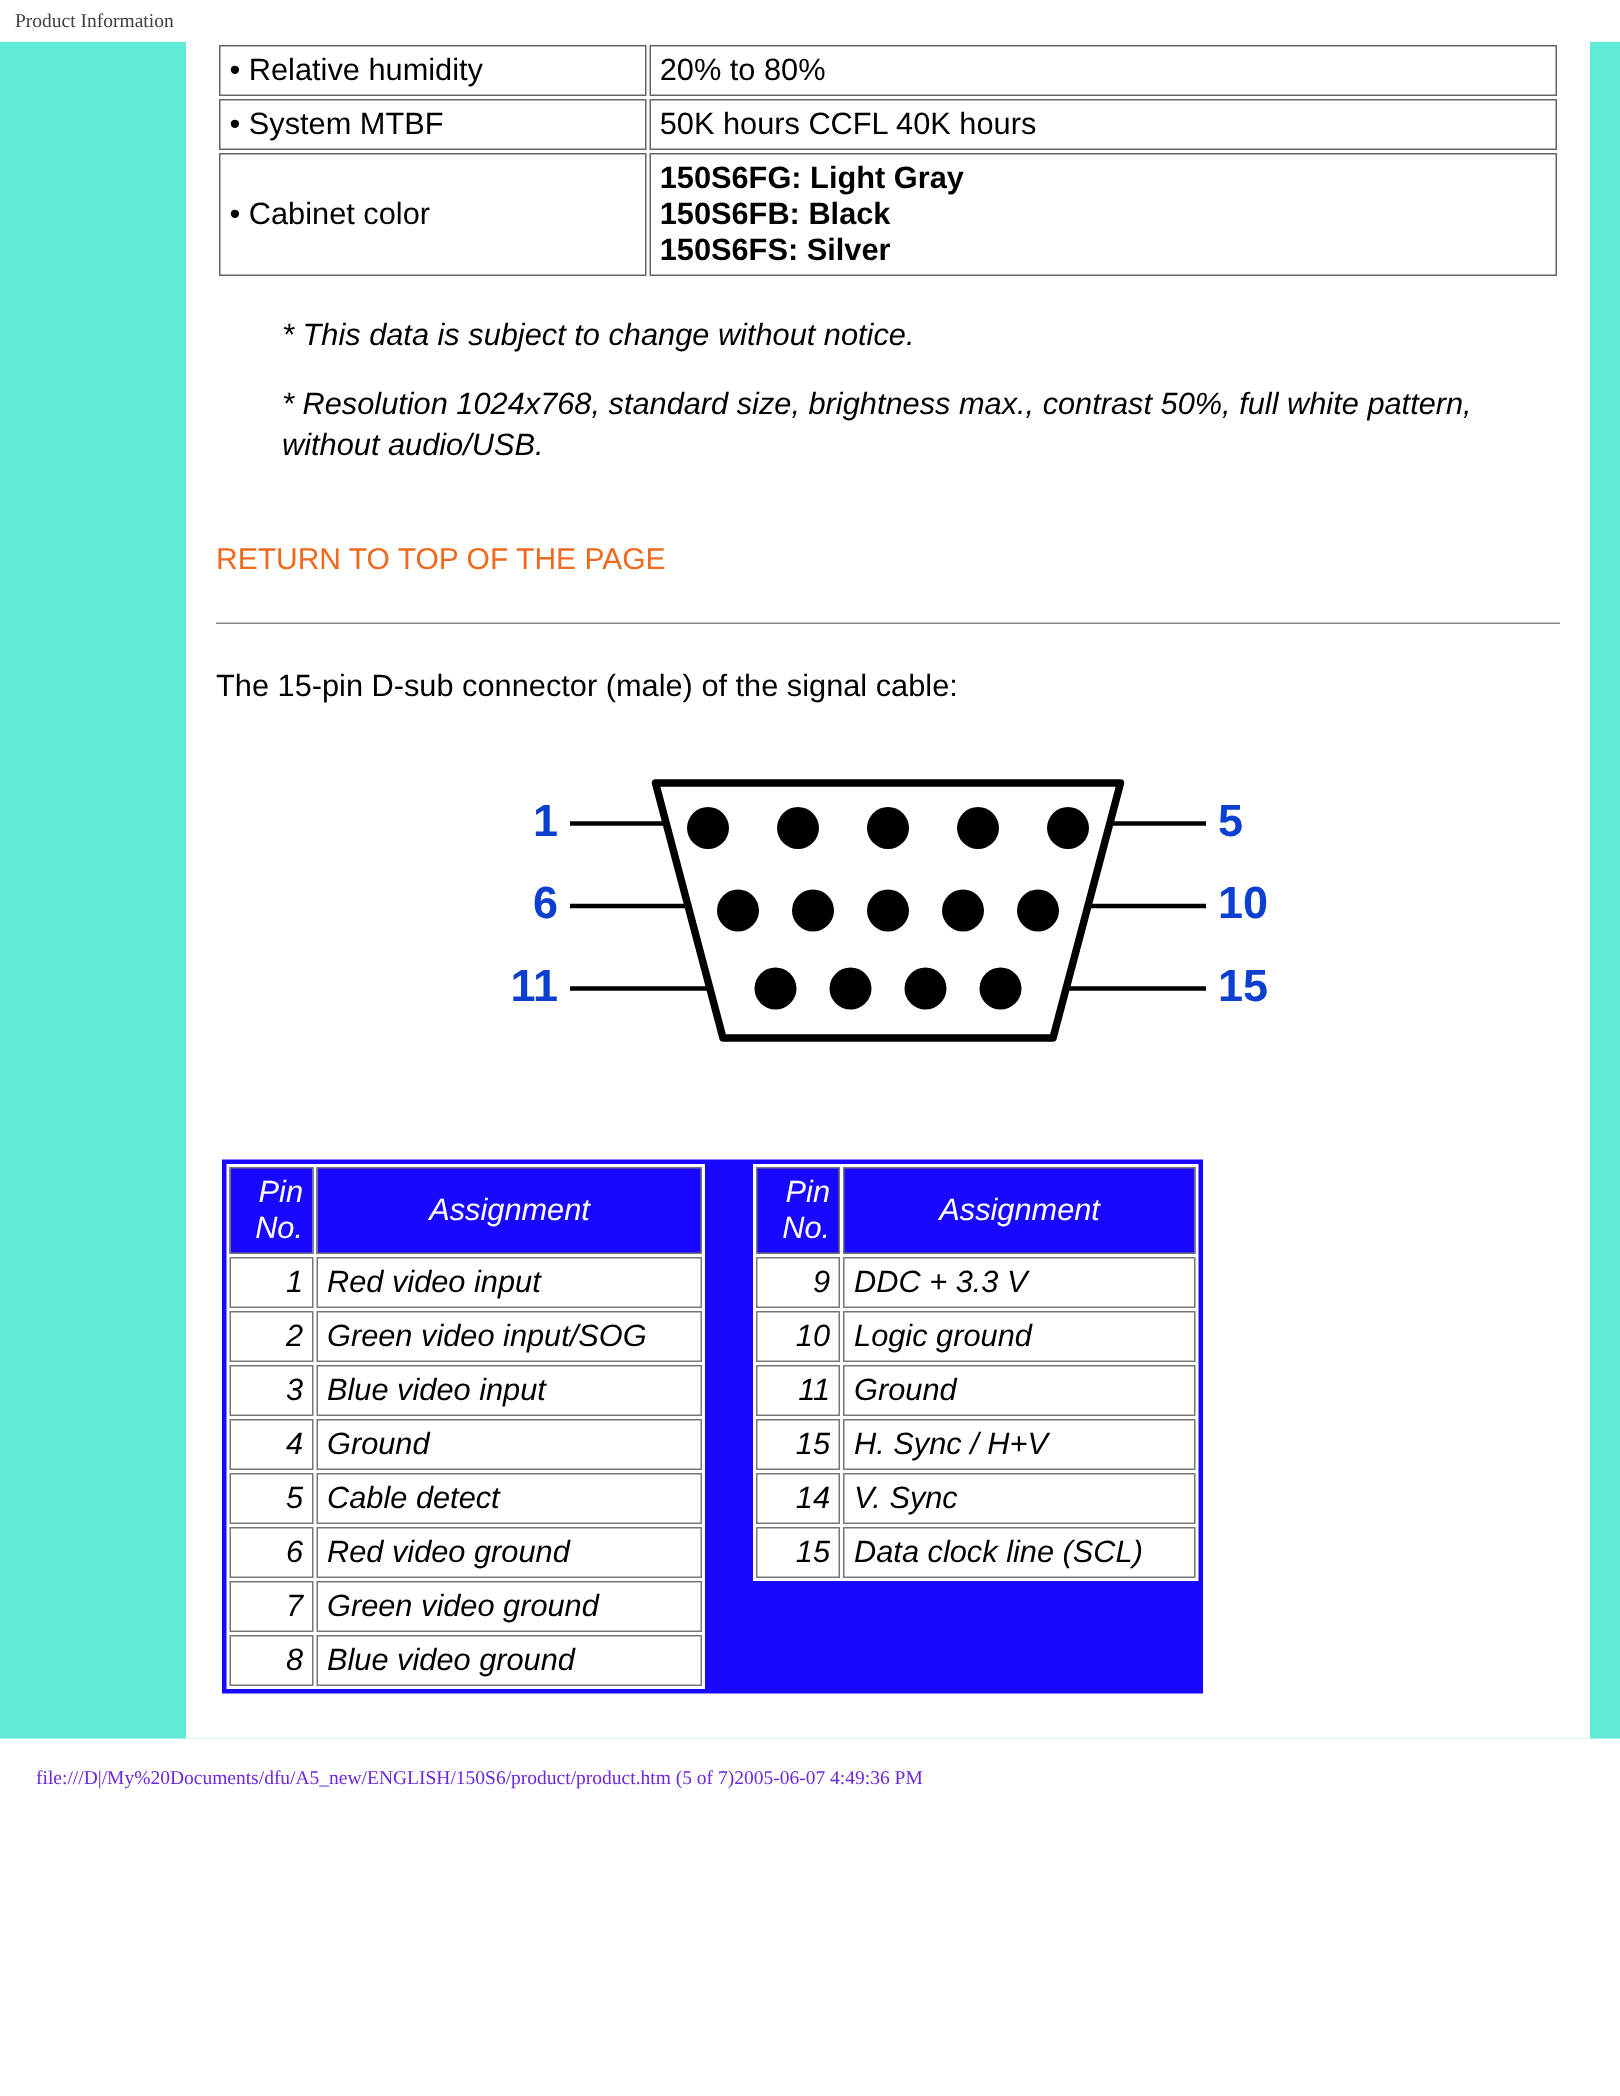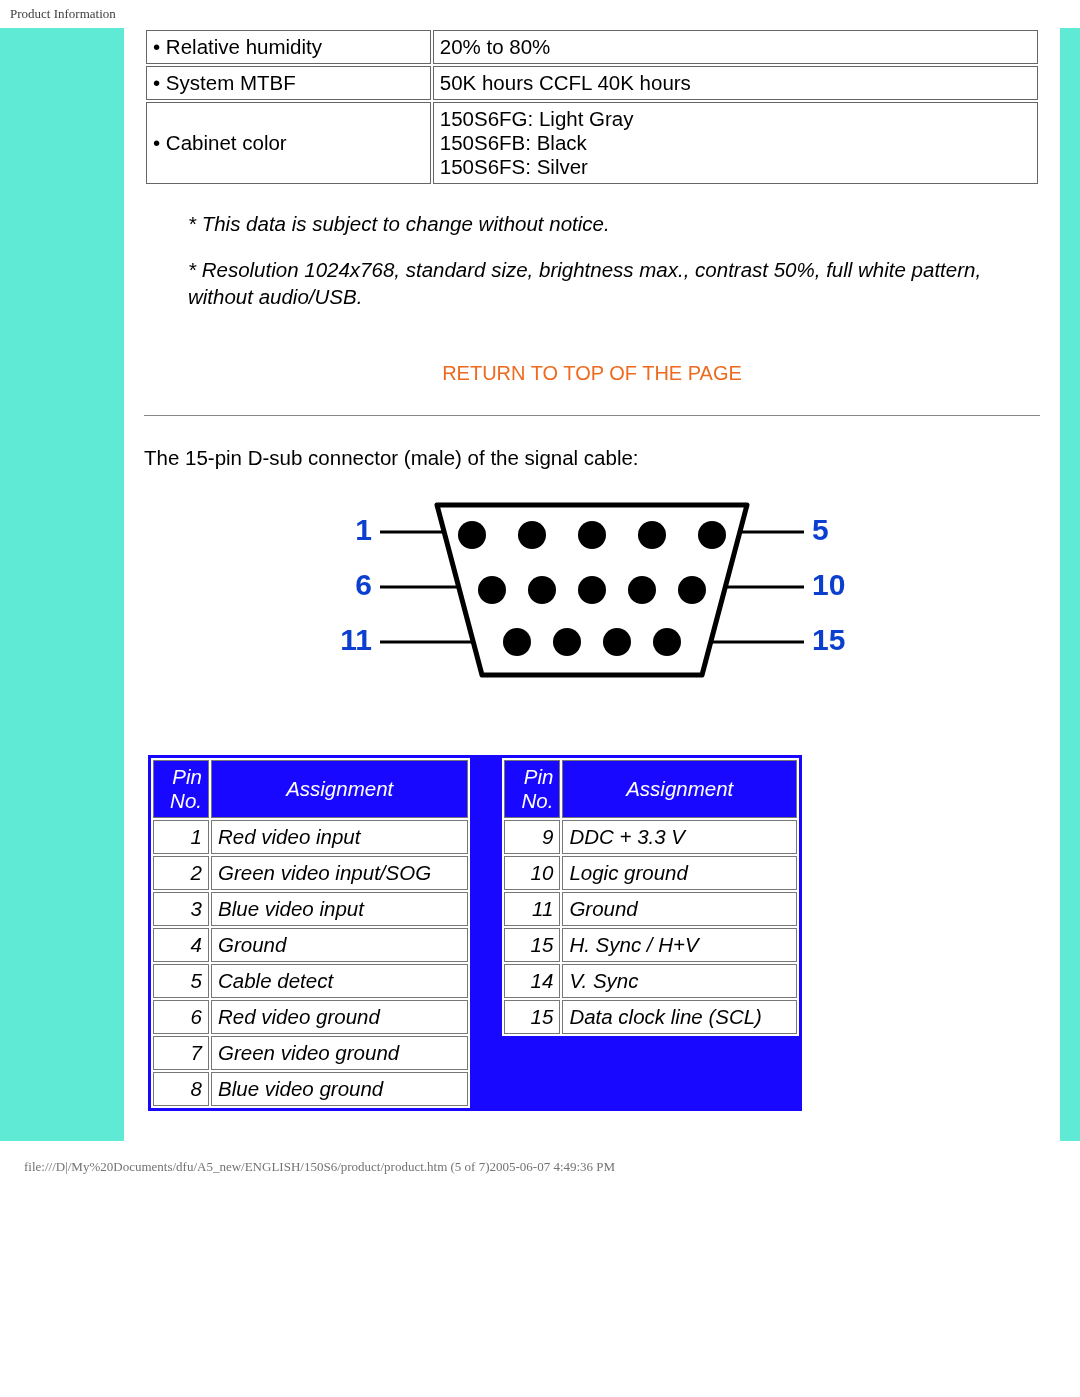--- a/index.html
+++ b/index.html
@@ -4,39 +4,39 @@
 <style>
   html,body{margin:0;padding:0;font-family:Arial,Helvetica,sans-serif;background:#fff;}
   body{width:1080px;}
   .page-header{font-family:"Times New Roman",serif;font-size:13px;padding:6px 10px;color:#404040;}
   .outer{background:#5eead4;padding:0 12px;}
   .inner{background:#fff;margin-left:112px;margin-right:8px;padding:0 20px 30px 20px;font-size:20.5px;color:#000;}
   table.spec{border-collapse:separate;border-spacing:2px;width:100%;}
   table.spec td{border:1px solid #666;padding:4px 6px;vertical-align:middle;font-size:20.5px;}
   .col1{width:32%;}
   .notes{font-style:italic;margin-top:24px;line-height:1.35;margin-left:44px;}
-  .top-link{text-align:center;margin:50px 0 30px 0;}
+  .top-link{margin:50px 0 30px 0;}
   .top-link a{color:#ee6a1f;text-decoration:none;font-size:20px;}
   hr{border:none;border-top:1px solid #888;margin:10px 0 30px 0;}
   .section-title{color:#1d3bd6;font-weight:bold;font-size:21px;margin-bottom:60px;}
-  .connector-desc{font-size:20.5px;margin-bottom:20px;}
+  .connector-desc{font-size:20.5px;margin-bottom:37px;}
 
   
   .connector-wrap{text-align:center;margin-bottom:60px;}
   svg{display:inline-block;}
 
   
   .pin-outer{background:#1808ff;border-collapse:separate;border-spacing:3px;width:73%;margin-left:4px;font-style:italic;}
   .pin-outer > tbody > tr > td{padding:0;vertical-align:top;}
   table.pins{border-collapse:separate;border-spacing:2px;background:#fff;width:100%;}
   table.pins th{background:#1808ff;color:#fff;font-weight:normal;text-align:center;padding:4px 6px;font-size:20.5px;border:1px solid #777;}
   table.pins td{border:1px solid #777;padding:4px 6px;font-size:20.5px;background:#fff;}
   table.pins .num{text-align:right;width:42px;}
   .mid-spacer{background:#1808ff;width:26px;}
-  .footer-path{font-family:"Times New Roman",serif;font-size:13px;padding:18px 10px 10px 24px;color:#737373;}
+  .footer-path{font-family:"Times New Roman",serif;font-size:13px;padding:18px 10px 10px 24px;color:#6d28d9;}
 </style>
 </head>
 <body>
 
 <div class="page-header">Product Information</div>
 
 <div class="outer">
   <div class="inner">
 
     <table class="spec">
@@ -44,21 +44,21 @@
           <tr>
         <td class="col1">• Relative humidity</td>
         <td>20% to 80%</td>
       </tr>
       <tr>
         <td class="col1">• System MTBF</td>
         <td>50K hours CCFL 40K hours</td>
       </tr>
       <tr>
         <td class="col1">• Cabinet color</td>
-        <td style="white-space:pre-line;">150S6FG: Light Gray
+        <td style="white-space:pre-line;font-weight:bold;">150S6FG: Light Gray
 150S6FB: Black
 150S6FS: Silver</td>
       </tr>
     </tbody>
       </table>
 
     <div class="notes">
       <div>* This data is subject to change without notice.</div>
       <div style="height:18px;"></div>
       <div>* Resolution 1024x768, standard size, brightness max., contrast 50%, full white pattern, without audio/USB.</div>

